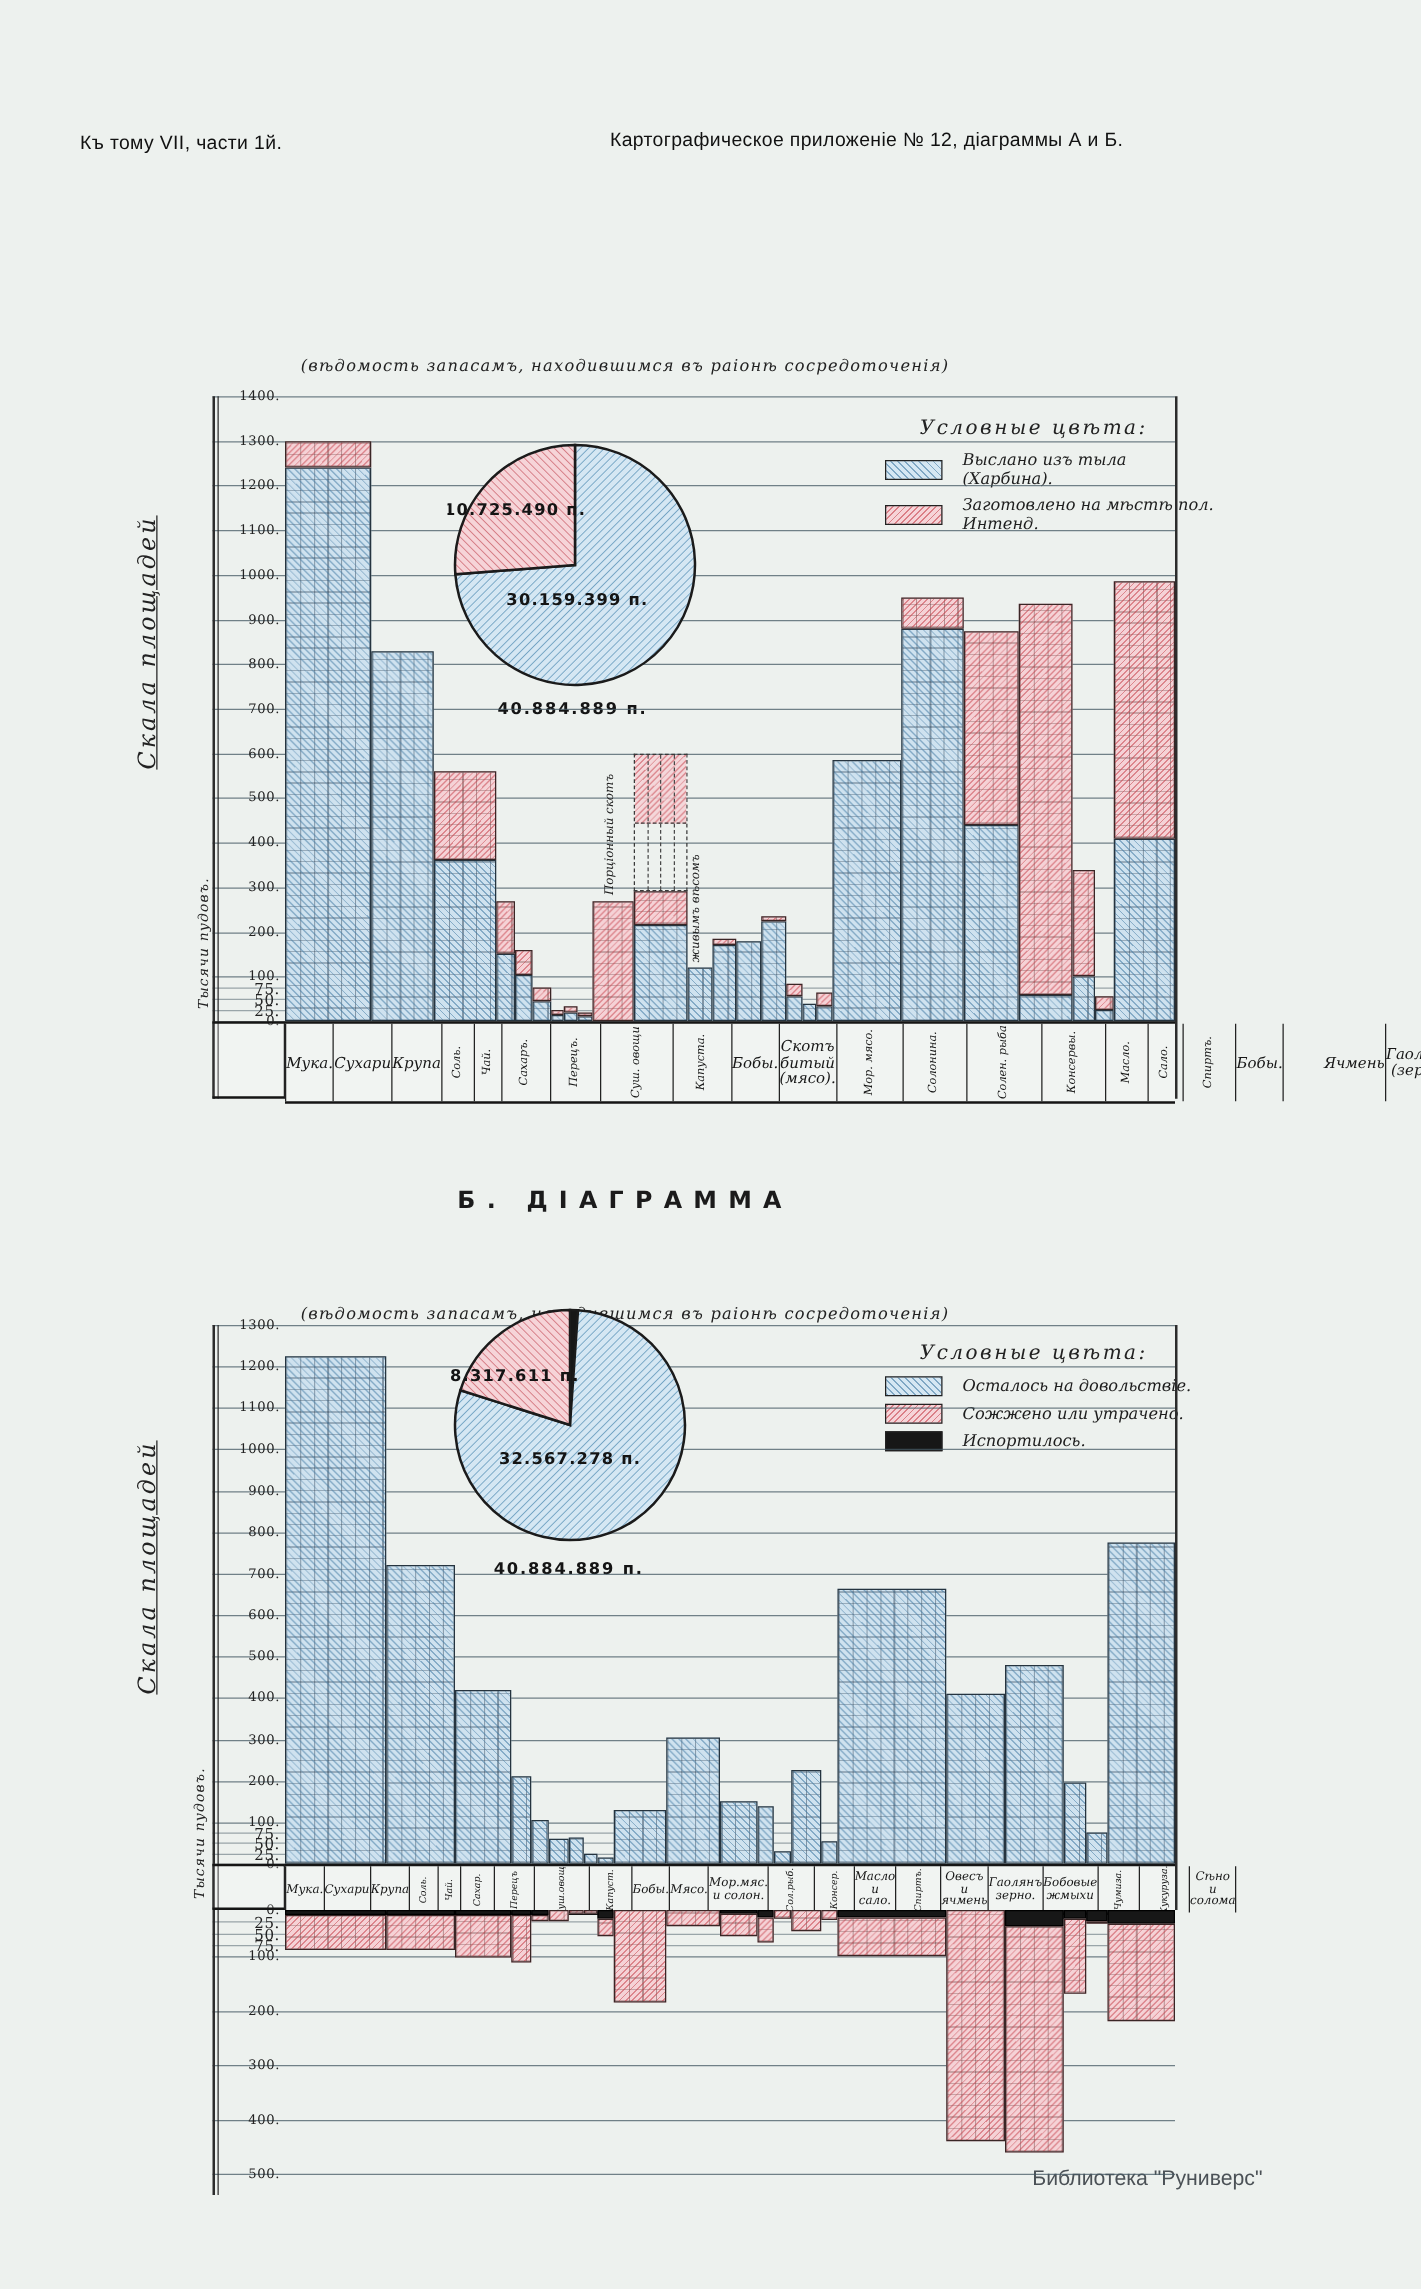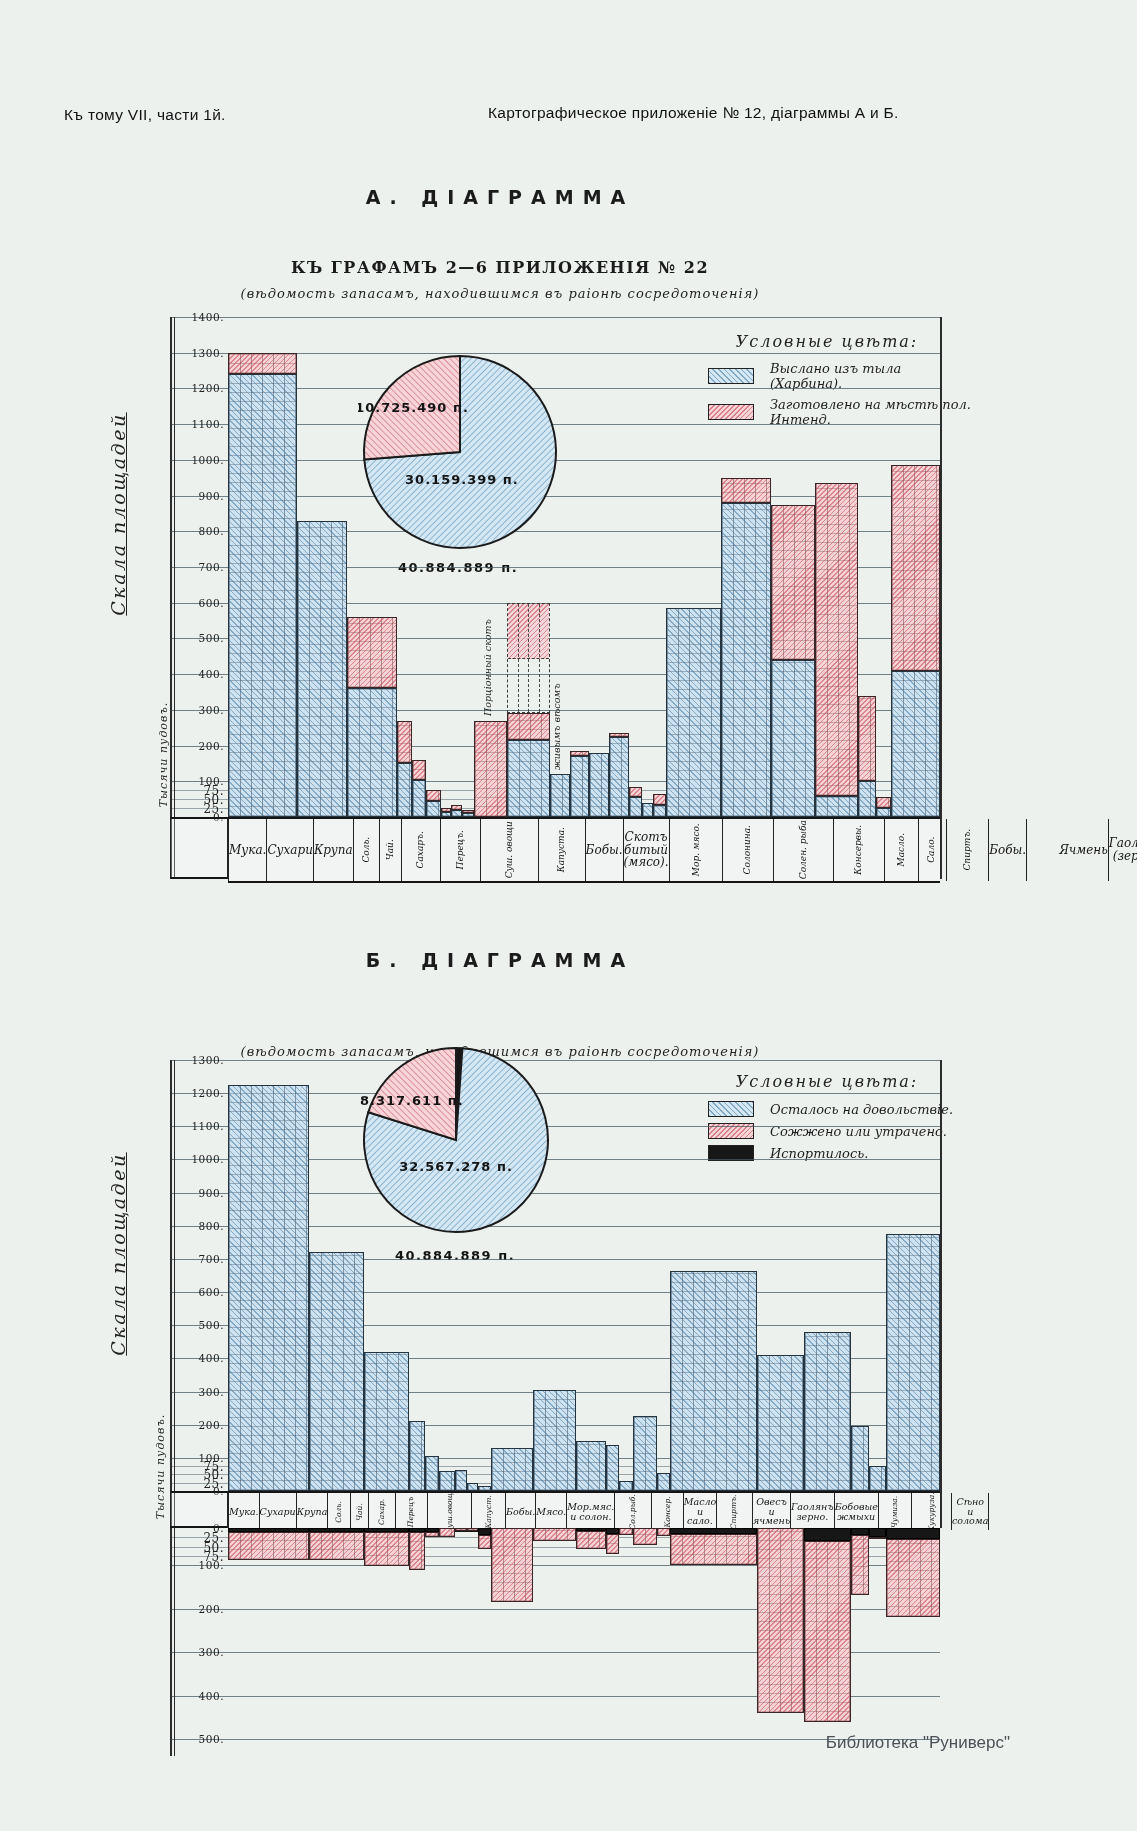--- a/index.html
+++ b/index.html
@@ -60,22 +60,20 @@
   .footer{font-family:"Liberation Sans",sans-serif;font-size:17px;color:#4b5156;text-align:right;}
 </style>
 </head>
 <body>
 
 <div class="page">
 
   <div class="abs hdr" style="left:64px;top:106px;">Къ тому VII, части 1й.</div>
   <div class="abs hdr" style="left:488px;top:104px;">Картографическое приложеніе № 12, діаграммы А и Б.</div>
 
-  <div class="abs big-title" style="left:200px;top:186px;width:600px;">А. ДІАГРАММА</div>
-  <div class="abs sub-title" style="left:200px;top:258px;width:600px;">КЪ ГРАФАМЪ 2—6 ПРИЛОЖЕНІЯ № 22</div>
   <div class="abs note" style="left:200px;top:286px;width:600px;">(вѣдомость запасамъ, находившимся въ раіонѣ сосредоточенія)</div>
   <div class="abs scala" style="left:-32px;top:503px;width:300px;">Скала площадей</div>
   <div class="abs units" style="left:103px;top:748px;width:120px;">Тысячи пудовъ.</div>
 
   <div id="chartA"></div>
   <div id="pieA" style="position: absolute; left: 358px; top: 350px; z-index: 5;"><svg width="204" height="204">
         <defs>
           <pattern id="pieA-b" patternUnits="userSpaceOnUse" width="4.5" height="4.5" patternTransform="rotate(45)">
             <rect width="4.5" height="4.5" fill="#d5e7f3"></rect>
             <line x1="0" y1="0" x2="0" y2="4.5" stroke="#5d95ba" stroke-width="1.2"></line>

